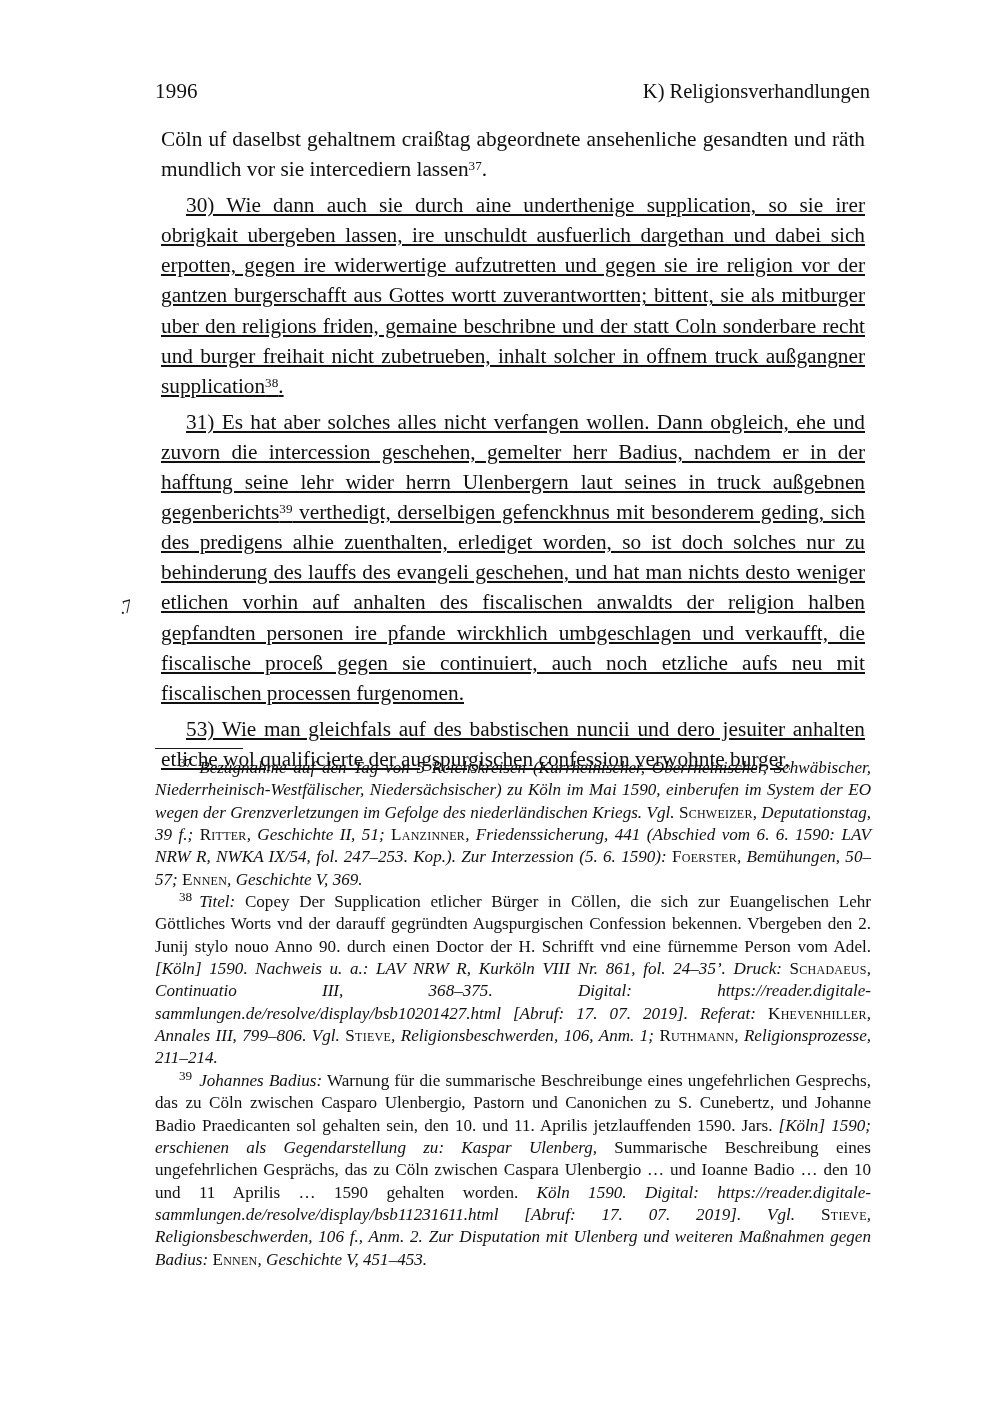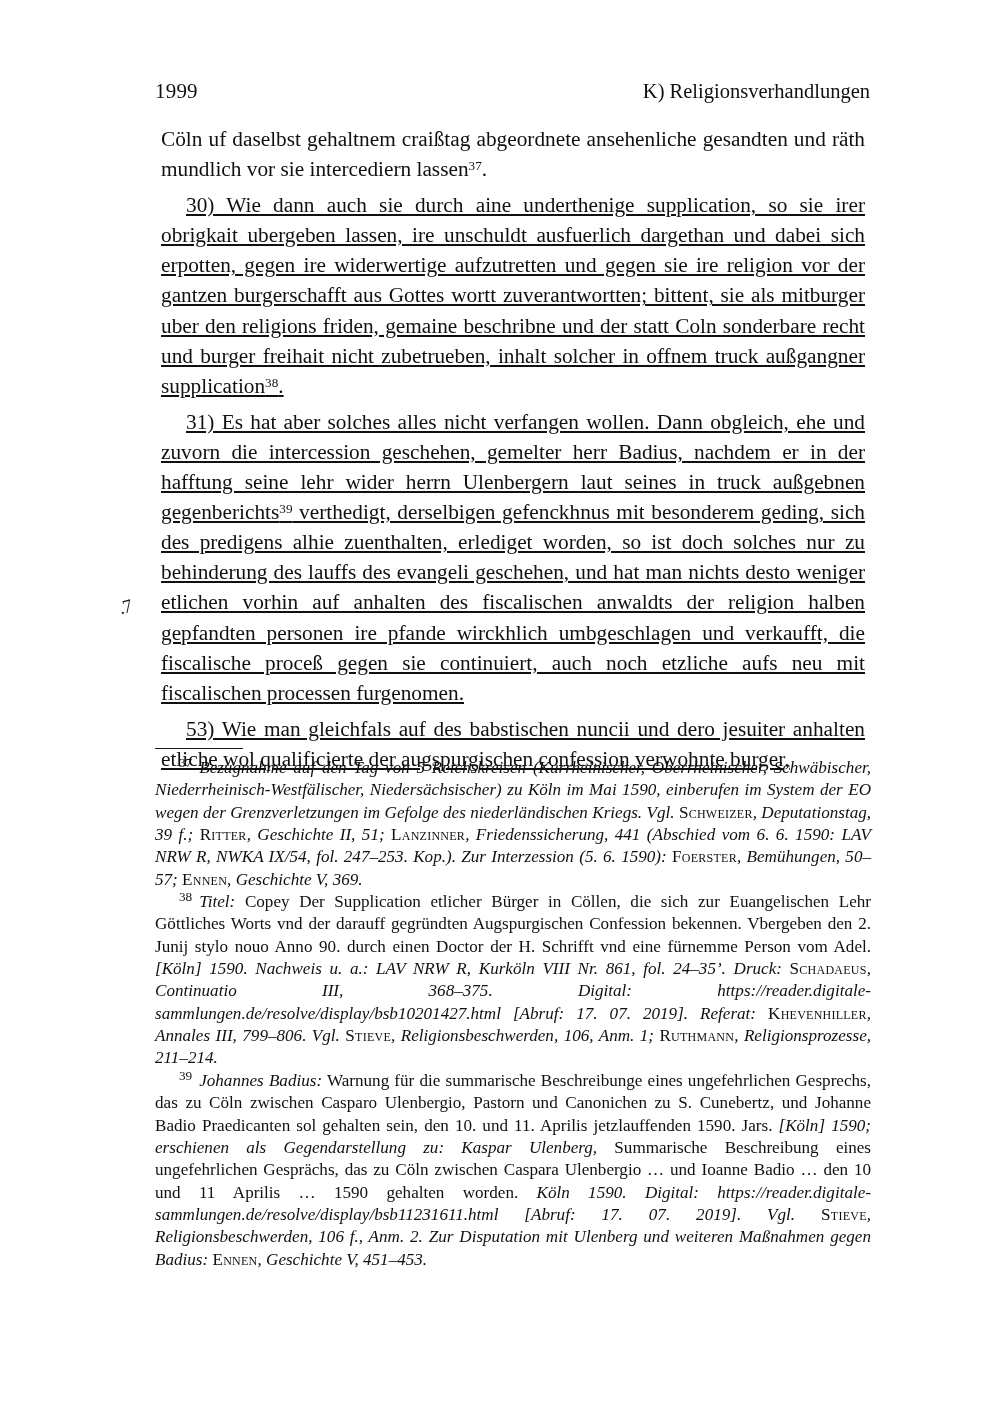--- a/index.html
+++ b/index.html
@@ -124,21 +124,21 @@
     font-style: normal;
     letter-spacing: 0.25px;
   }
 </style>
 </head>
 <body>
 
 <div class="page">
 
   <div class="runhead">
-    <span class="folio">1999</span>
+    <span class="folio">1996</span>
     <span class="title">K) Religionsverhandlungen</span>
   </div>
 
   <div class="body-block" id="body-block">
       <p class="para">Cöln uf daselbst gehaltnem craißtag abgeordnete ansehenliche gesandten und räth mundlich vor sie intercediern lassen<sup>37</sup>.</p>
       <p class="para indent">30) Wie dann auch sie durch aine underthenige supplication, so sie irer obrigkait ubergeben lassen, ire unschuldt ausfuerlich dargethan und dabei sich erpotten, gegen ire widerwertige aufzutretten und gegen sie ire religion vor der gantzen burgerschafft aus Gottes wortt zuverantwortten; bittent, sie als mitburger uber den religions friden, gemaine beschribne und der statt Coln sonderbare recht und burger freihait nicht zubetrueben, inhalt solcher in offnem truck außgangner supplication<sup>38</sup>.</p>
       <p class="para indent">31) Es hat aber solches alles nicht verfangen wollen. Dann obgleich, ehe und zuvorn die intercession geschehen, gemelter herr Badius, nachdem er in der hafftung seine lehr wider herrn Ulenbergern laut seines in truck außgebnen gegenberichts<sup>39</sup> verthedigt, derselbigen gefenckhnus mit besonderem geding, sich des predigens alhie zuenthalten, erlediget worden, so ist doch solches nur zu behinderung des lauffs des evangeli geschehen, und hat man nichts desto weniger etlichen vorhin auf anhalten des fiscalischen anwaldts der religion halben gepfandten personen ire pfande wirckhlich umbgeschlagen und verkaufft, die fiscalische proceß gegen sie continuiert, auch noch etzliche aufs neu mit fiscalischen processen furgenomen.</p>
       <p class="para indent">53) Wie man gleichfals auf des babstischen nuncii und dero jesuiter anhalten etliche wol qualificierte der augspurgischen confession verwohnte burger,</p>
     </div>
 

